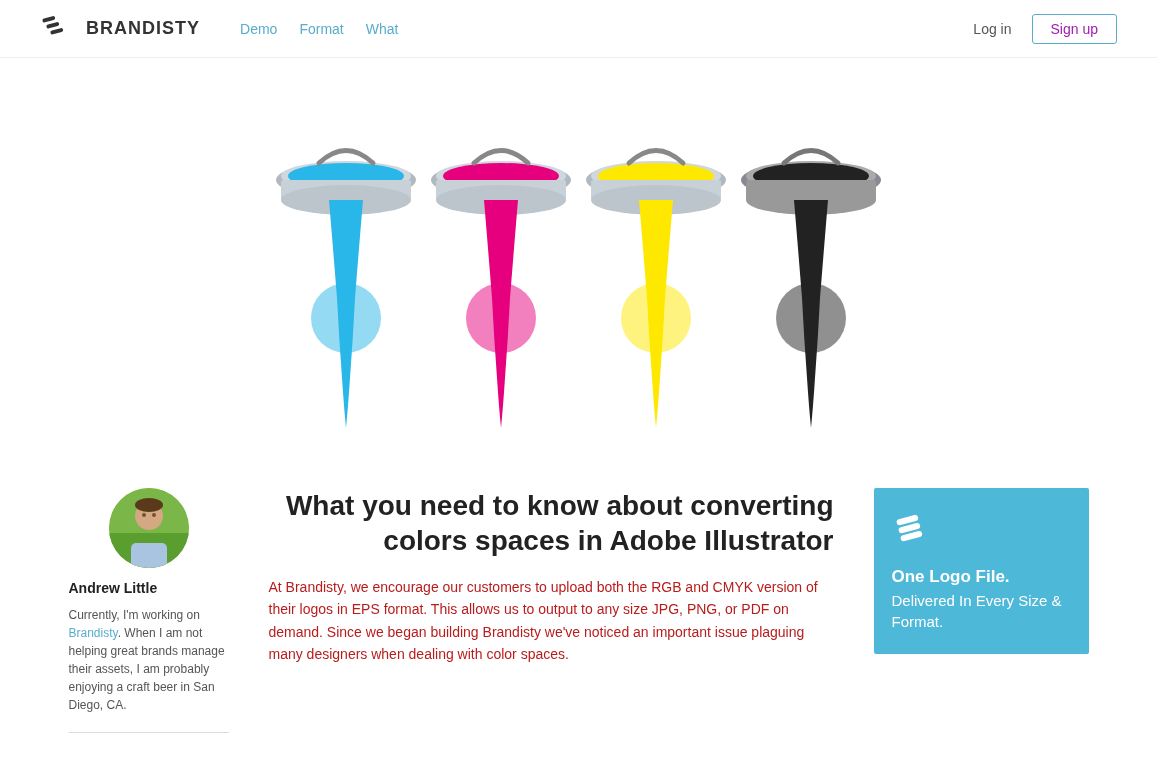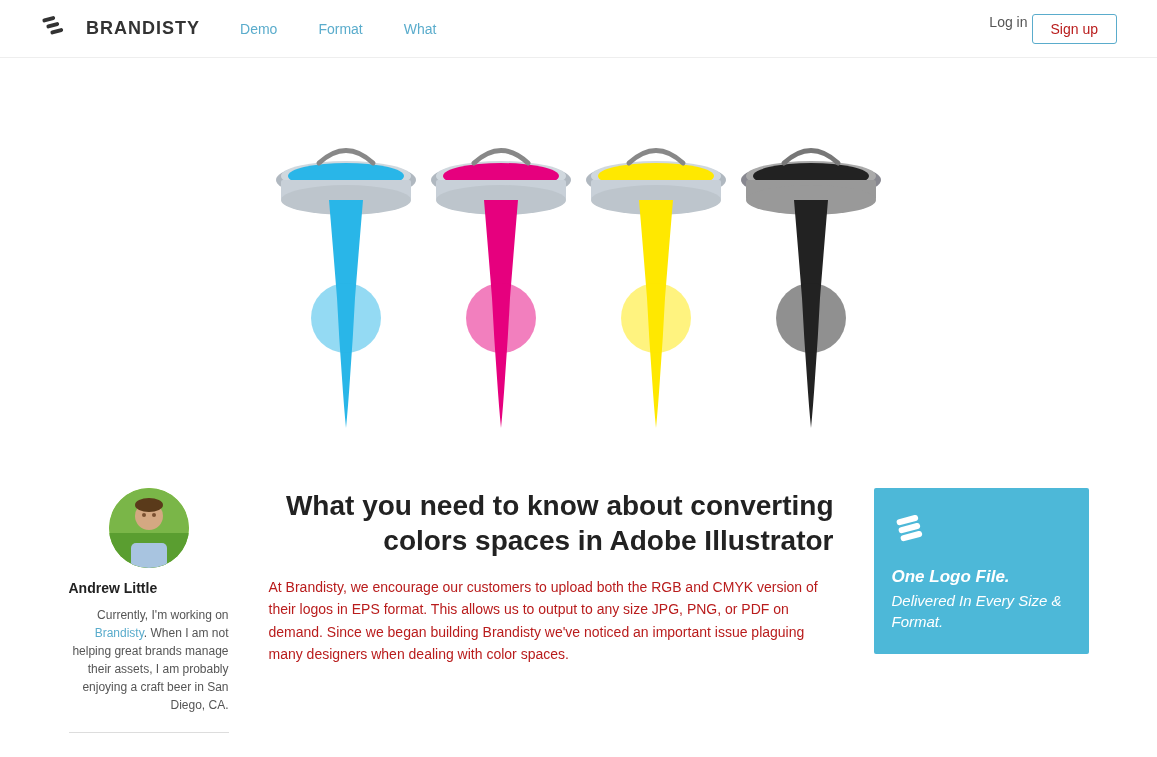--- a/index.html
+++ b/index.html
@@ -25,41 +25,42 @@
       height: 36px;
     }
     .logo-text {
       font-size: 18px;
       font-weight: 700;
       color: #333;
       letter-spacing: 1px;
     }
     nav {
       display: flex;
-      gap: 41px;
+      gap: 22px;
       flex: 1;
     }
     nav a {
       text-decoration: none;
       color: #5aaccc;
       font-size: 14px;
     }
     .header-right {
       display: flex;
-      gap: 4px;
+      align-items: center;
+      gap: 20px;
     }
     .login-link {
       text-decoration: none;
       color: #555;
       font-size: 14px;
     }
     .signup-btn {
       border: 1.5px solid #5aaccc;
       background: transparent;
-      color: #b91c1c;
+      color: #a21caf;
       padding: 6px 18px;
       font-size: 14px;
       cursor: pointer;
       border-radius: 3px;
     }
 
     
     .hero {
       display: flex;
       justify-content: center;
@@ -106,21 +107,21 @@
       font-weight: 700;
       color: #222;
       margin-bottom: 10px;
       text-align: left;
       width: 100%;
     }
     .author-bio {
       font-size: 12px;
       color: #555;
       line-height: 1.5;
-      text-align: right;
+      text-align: left;
     }
     .author-bio a {
       color: #5aaccc;
       text-decoration: none;
     }
     .sidebar-divider {
       width: 100%;
       border: none;
       border-top: 1px solid #ddd;
       margin-top: 18px;
@@ -146,21 +147,20 @@
     
     .right-panel {
       width: 215px;
       flex-shrink: 0;
     }
     .promo-box {
       background: #4db8d8;
       padding: 22px 18px;
       border-radius: 2px;
       color: #fff;
-      font-style: italic;
     }
     .promo-icon {
       margin-bottom: 14px;
     }
     .promo-title {
       font-size: 17px;
       font-weight: 800;
       margin-bottom: 2px;
       line-height: 1.3;
     }

